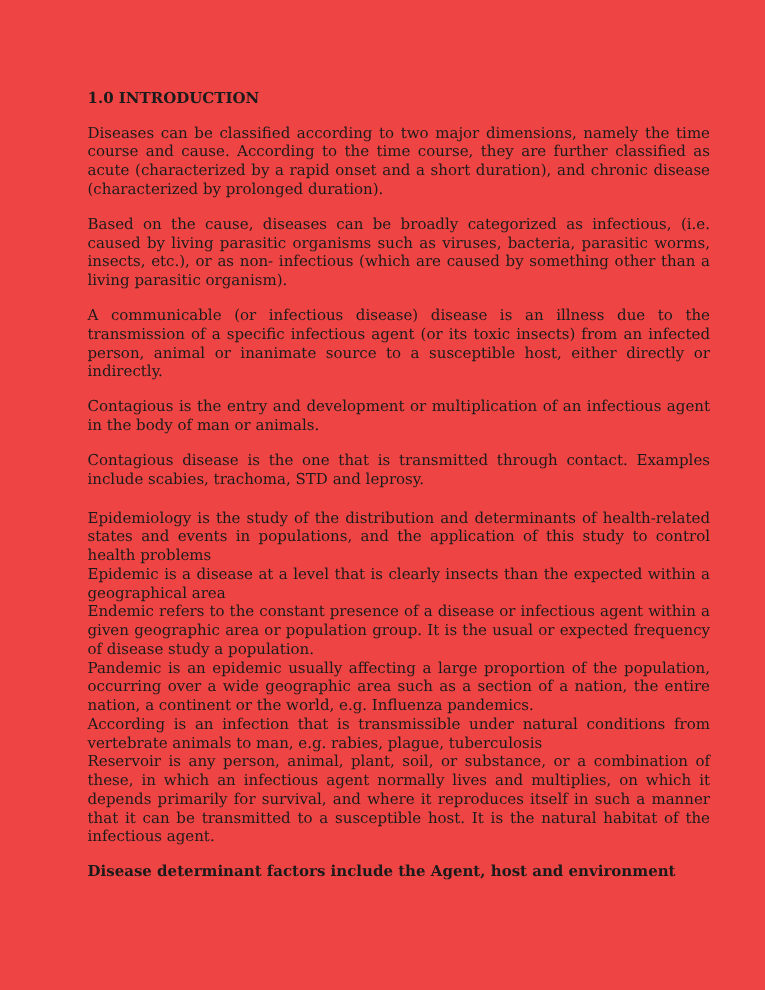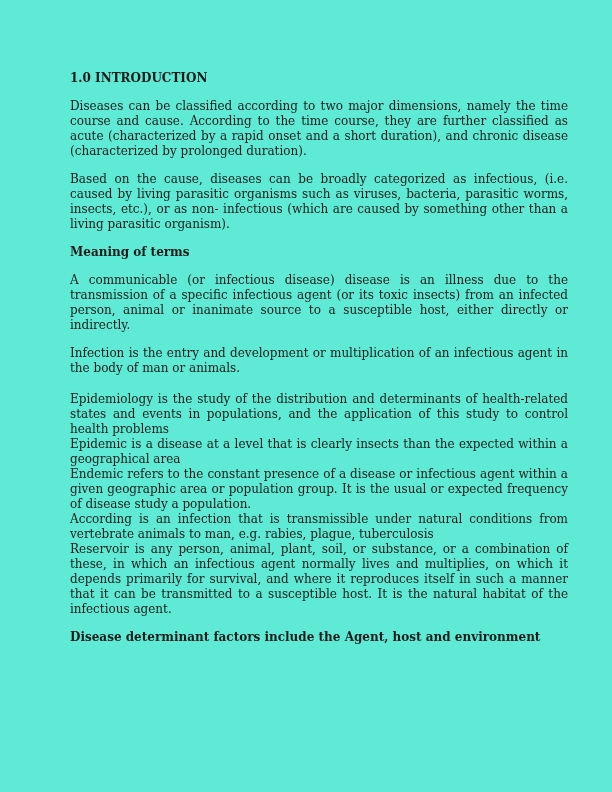--- a/index.html
+++ b/index.html
@@ -6,21 +6,21 @@
     margin: 0;
     padding: 0;
     background: #ffffff;
   }
   .page {
     position: relative;
     width: 612px;
     height: 792px;
     box-sizing: border-box;
     padding: 71px 44px 40px 70px;
-    background: #5eead4;
+    background: #ef4444;
     overflow: hidden;
     font-family: "DejaVu Serif", "Liberation Serif", serif;
     font-size: 12px;
     line-height: 15px;
     color: #1b1b1b;
   }
   .heading {
     font-weight: bold;
     margin: 0 0 13px 0;
   }
@@ -46,36 +46,37 @@
 <body>
 
 <div class="page">
 
   <p class="heading">1.0 INTRODUCTION</p>
 
   <p class="para">Diseases can be classified according to two major dimensions, namely the time course and cause. According to the time course, they are further classified as acute (characterized by a rapid onset and a short duration), and chronic disease (characterized by prolonged duration).</p>
 
   <p class="para">Based on the cause, diseases can be broadly categorized as infectious, (i.e. caused by living parasitic organisms such as viruses, bacteria, parasitic worms, insects, etc.), or as non- infectious (which are caused by something other than a living parasitic organism).</p>
 
-  <p class="heading">Meaning of terms</p>
 
 
   <p class="para"><span class="lead">A communicable</span><span> (or infectious disease) disease is an illness due to the transmission of a specific infectious agent (or its toxic insects) from an infected person, animal or inanimate source to a susceptible host, either directly or indirectly.</span></p>
 
-  <p class="para"><span class="lead">Infection</span><span> is the entry and development or multiplication of an infectious agent in the body of man or animals.</span></p>
+  <p class="para"><span class="lead">Contagious</span><span> is the entry and development or multiplication of an infectious agent in the body of man or animals.</span></p>
 
+  <p class="para"><span class="lead">Contagious disease</span><span> is the one that is transmitted through contact. Examples include scabies, trachoma, STD and leprosy.</span></p>
 
   <div class="terms-group">
 
     <p class="para tight"><span class="lead">Epidemiology</span><span> is the study of the distribution and determinants of health-related states and events in populations, and the application of this study to control health problems</span></p>
 
     <p class="para tight"><span class="lead">Epidemic</span><span> is a disease at a level that is clearly insects than the expected within a geographical area</span></p>
 
     <p class="para tight"><span class="lead">Endemic</span><span> refers to the constant presence of a disease or infectious agent within a given geographic area or population group. It is the usual or expected frequency of disease study a population.</span></p>
 
+    <p class="para tight"><span class="lead">Pandemic</span><span> is an epidemic usually affecting a large proportion of the population, occurring over a wide geographic area such as a section of a nation, the entire nation, a continent or the world, e.g. Influenza pandemics.</span></p>
 
     <p class="para tight"><span class="lead">According</span><span> is an infection that is transmissible under natural conditions from vertebrate animals to man, e.g. rabies, plague, tuberculosis</span></p>
 
     <p class="para tight"><span class="lead">Reservoir</span><span> is any person, animal, plant, soil, or substance, or a combination of these, in which an infectious agent normally lives and multiplies, on which it depends primarily for survival, and where it reproduces itself in such a manner that it can be transmitted to a susceptible host. It is the natural habitat of the infectious agent.</span></p>
 
   </div>
 
   <p class="heading final-heading">Disease determinant factors include the Agent, host and environment</p>
 
 </div>

